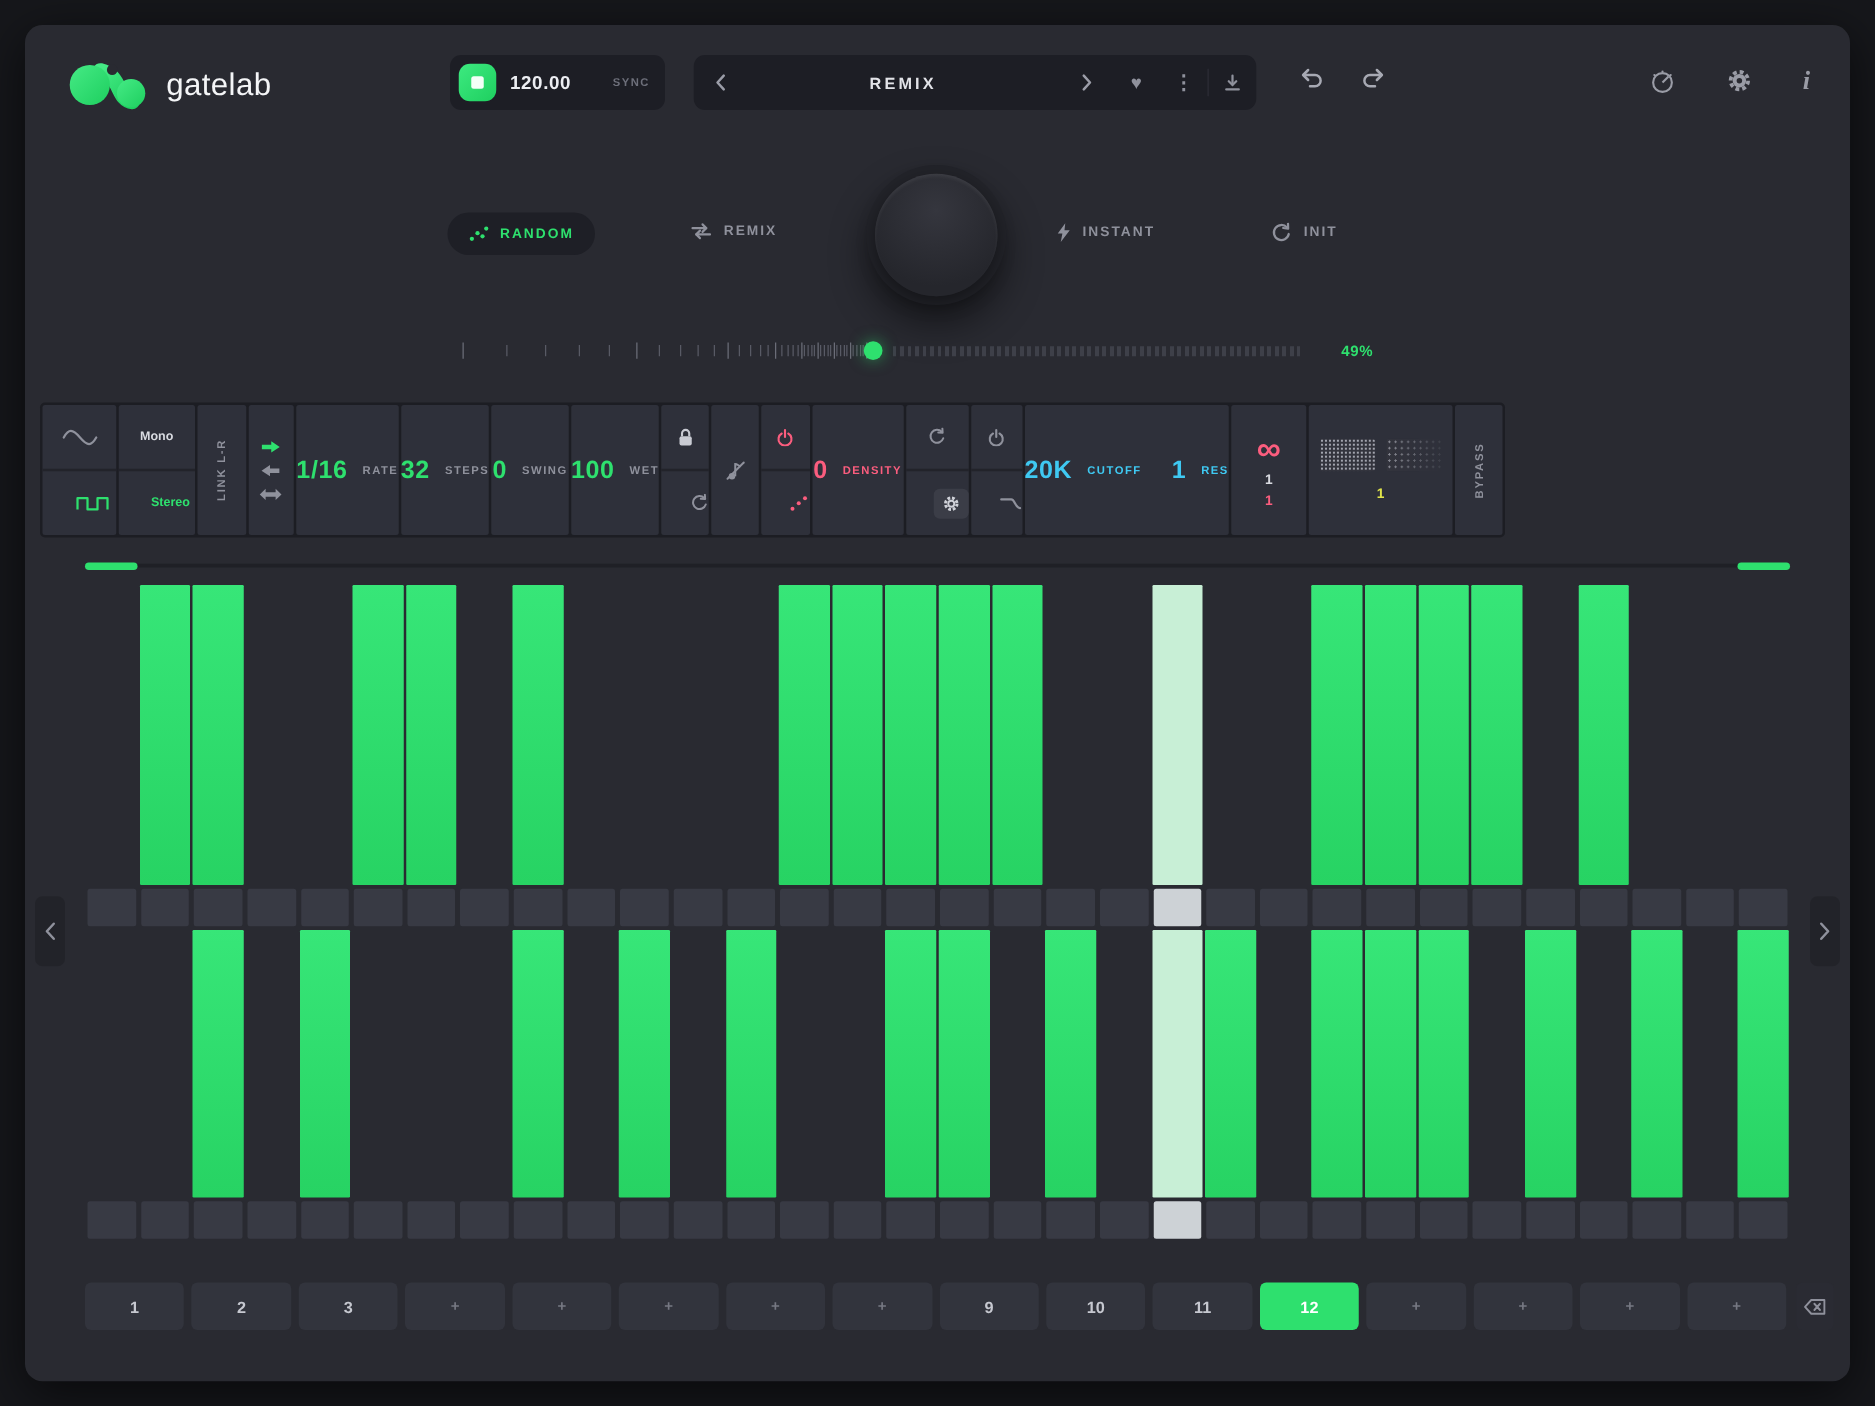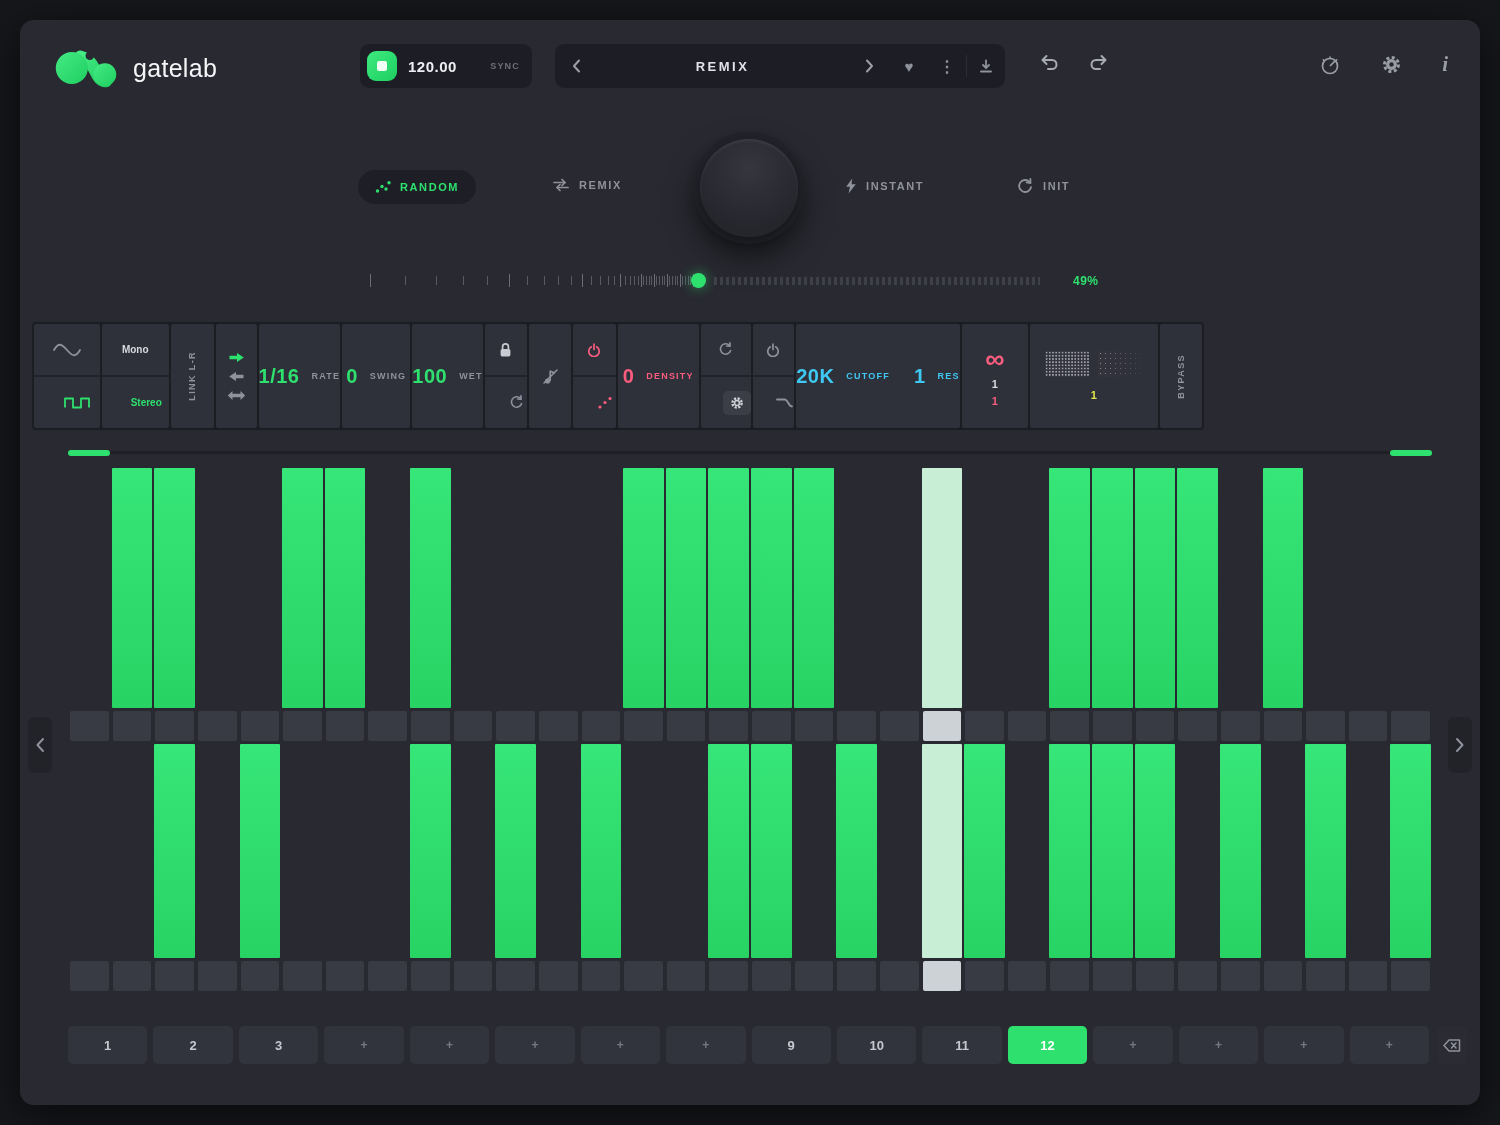--- a/index.html
+++ b/index.html
@@ -320,20 +320,26 @@
     </div>
 
     <div class="cell" style="flex:80 1 0">
       <div class="vc">
           <span class="val">1/16</span>
           <span class="lbl">RATE</span>
         </div>
     </div>
     <div class="cell" style="flex:79 1 0">
       <div class="vc">
+          <span class="val">32</span>
+          <span class="lbl">STEPS</span>
+        </div>
+    </div>
+    <div class="cell" style="flex:79 1 0">
+      <div class="vc">
           <span class="val">0</span>
           <span class="lbl">SWING</span>
         </div>
     </div>
     <div class="cell" style="flex:79 1 0">
       <div class="vc">
           <span class="val">100</span>
           <span class="lbl">WET</span>
         </div>
     </div>

